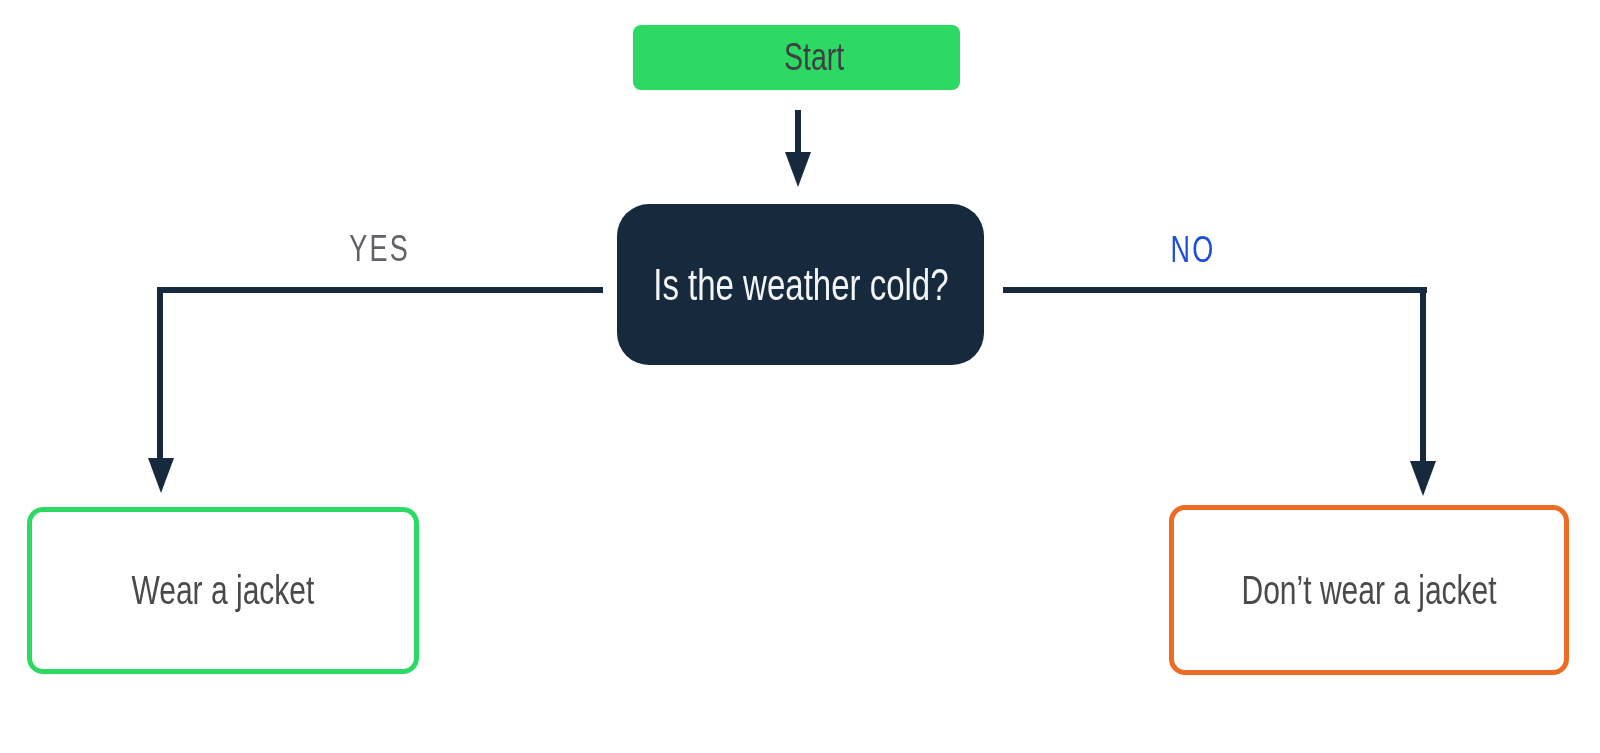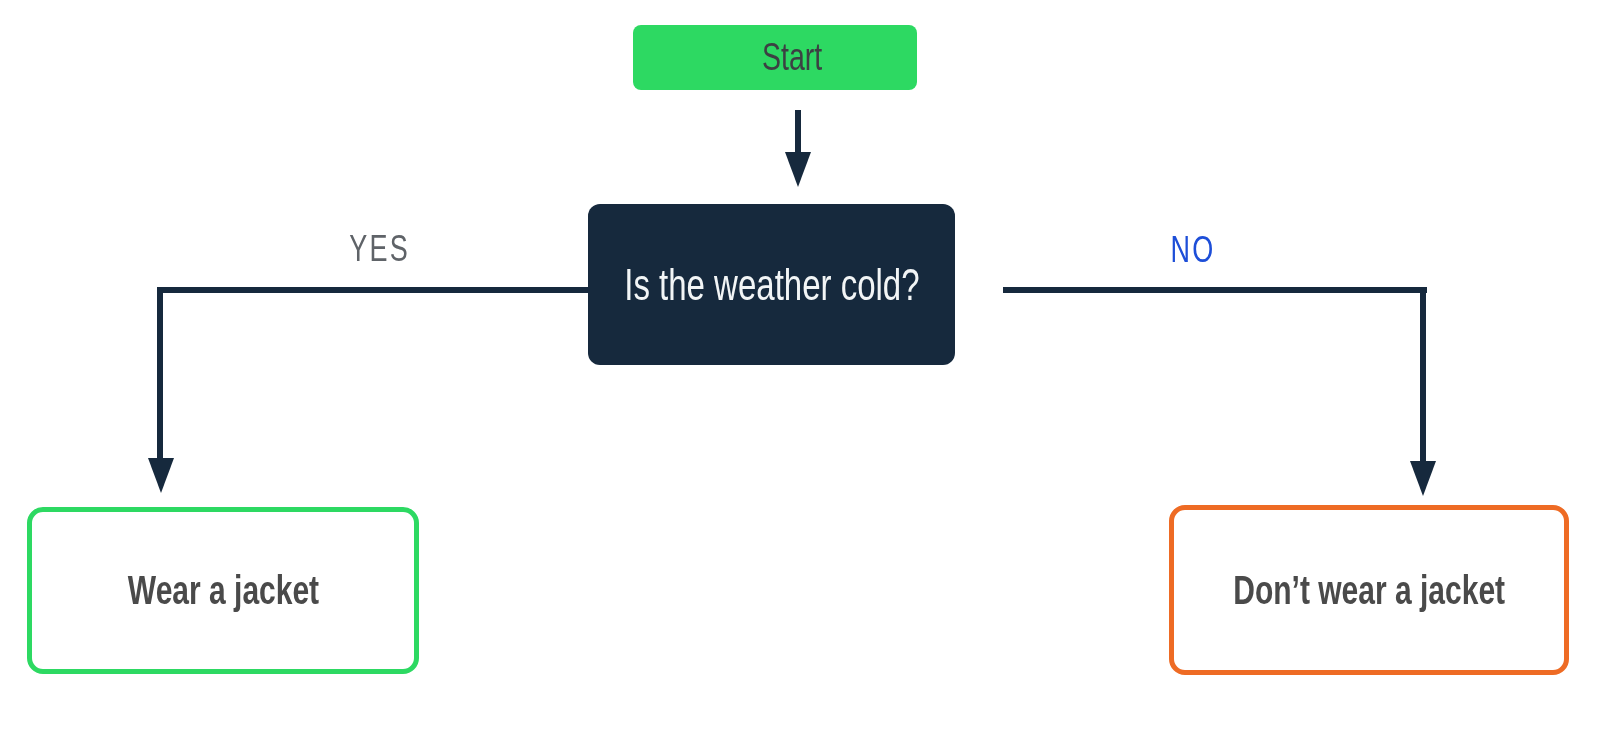--- a/index.html
+++ b/index.html
@@ -19,36 +19,36 @@
     box-sizing: border-box;
   }
   
   .cond {
     display: inline-block;
     transform: scaleX(0.75);
     transform-origin: center center;
     white-space: nowrap;
   }
   #start-node {
-    left: 633px; top: 25px; width: 284px; height: 65px;
+    left: 633px; top: 25px; width: 327px; height: 65px;
     border-radius: 8px;
     font-size: 38px;
     padding-left: 35px;
   }
   #decision-node {
-    left: 588px; top: 204px; width: 367px; height: 161px;
-    border-radius: 12px;
+    left: 617px; top: 204px; width: 367px; height: 161px;
+    border-radius: 32px;
     font-size: 44px;
   }
   .result-node {
     background: #ffffff;
     border-radius: 16px;
     border: 5px solid;
     font-size: 40px;
-    font-weight: bold;
+    font-weight: normal;
   }
   #yes-result-node { left: 27px;  top: 507px; width: 392px; height: 167px; }
   #no-result-node  { left: 1153px; top: 505px; width: 400px; height: 170px; margin-left: 16px; }
   .edge-label {
     width: 100px;
     text-align: right;
     font-size: 36px;
     letter-spacing: 3px;
   }
   #yes-label { left: 320px;  top: 228px; }

